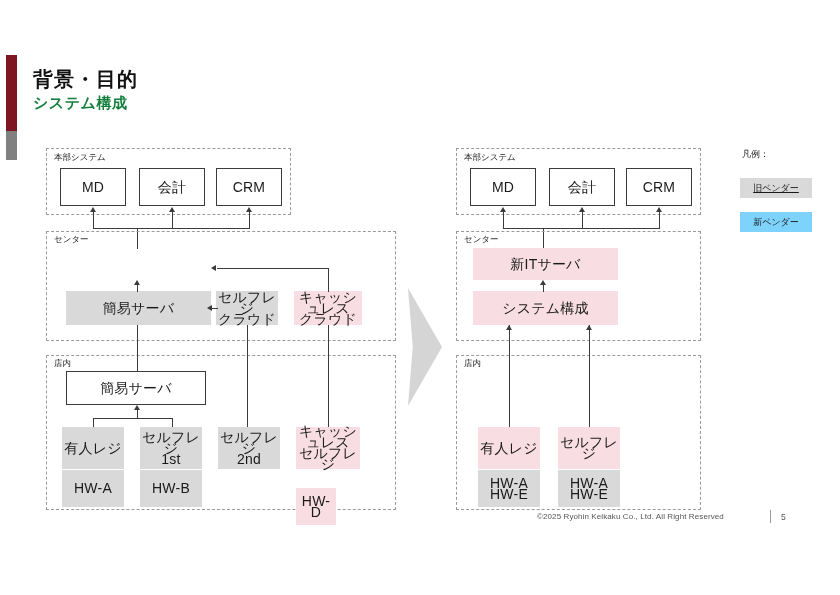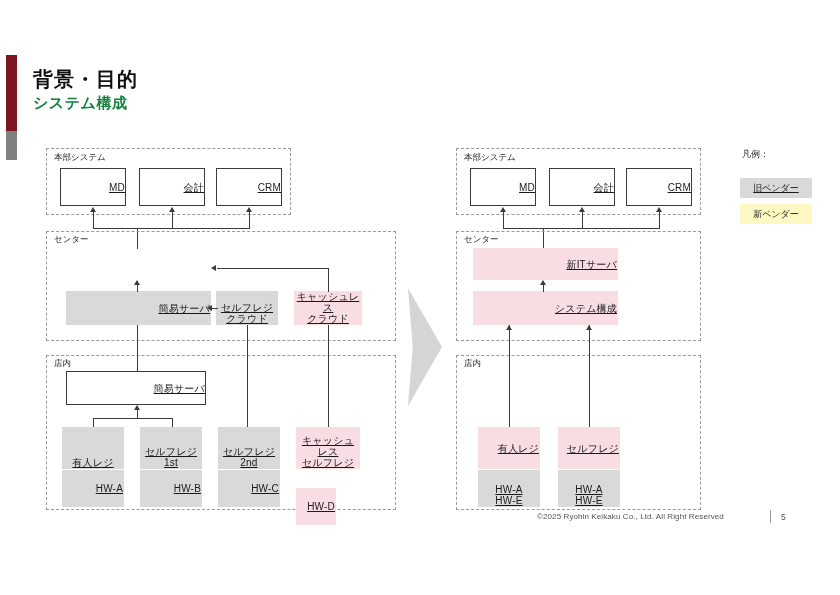--- a/index.html
+++ b/index.html
@@ -18,42 +18,42 @@
   .accent-gray{position:absolute;left:6px;top:131px;width:11px;height:29px;background:#808080;}
 
   
   .title-main{position:absolute;left:33px;top:66px;font-size:20px;font-weight:bold;letter-spacing:1px;color:#111;}
   .title-sub{position:absolute;left:33px;top:94px;font-size:15px;font-weight:bold;letter-spacing:0.5px;color:#15803d;}
 
   
   .zone{position:absolute;border:1px dashed #9a9a9a;box-sizing:border-box;}
   .zone-label{position:absolute;font-size:8.5px;color:#1a1a1a;background:#fff;padding:0 2px;line-height:10px;}
 
-  .box{position:absolute;box-sizing:border-box;display:flex;align-items:center;justify-content:flex-end;
-       text-align:center;font-size:10px;line-height:11px;letter-spacing:0.2px;text-decoration:underline;}
+  .box{position:absolute;box-sizing:border-box;display:flex;align-items:center;justify-content:center;
+       text-align:center;font-size:14px;line-height:11px;letter-spacing:0.2px;}
   .box.white{background:#ffffff;border:1px solid #3b3b3b;}
   .box.gray{background:#d9d9d9;border:1px solid #d9d9d9;}
   .box.pink{background:#f8dde3;border:1px solid #f8dde3;}
 
   .line{position:absolute;background:#3b3b3b;}
   .vline{width:1px;}
   .hline{height:1px;}
   
   .arr-up{position:absolute;width:0;height:0;border-left:3.5px solid transparent;border-right:3.5px solid transparent;border-bottom:5px solid #3b3b3b;}
   .arr-left{position:absolute;width:0;height:0;border-top:3.5px solid transparent;border-bottom:3.5px solid transparent;border-right:5px solid #3b3b3b;}
 
   
   .big-arrow{position:absolute;left:408px;top:288px;width:34px;height:118px;
      background:#d5d5d5;clip-path:polygon(0 0,100% 50%,0 100%,14% 50%);}
 
   
   .legend-title{position:absolute;left:742px;top:148px;font-size:9px;color:#1a1a1a;}
   .legend-box{position:absolute;left:740px;width:72px;height:20px;display:flex;align-items:center;justify-content:center;font-size:9px;}
   .legend-old{top:178px;background:#d9d9d9;text-decoration:underline;}
-  .legend-new{top:204px;background:#fef9c3;}
+  .legend-new{top:212px;background:#7dd3fc;}
 
   
   .footer{position:absolute;left:537px;top:512px;font-size:8px;color:#555;letter-spacing:0.1px;}
   .footer-sep{position:absolute;left:770px;top:510px;width:1px;height:13px;background:#9a9a9a;}
   .footer-page{position:absolute;left:781px;top:512px;font-size:8.5px;color:#555;}
 </style>
 </head>
 <body>
 
 <div class="slide">
@@ -144,23 +144,20 @@
     <span>キャッシュレス</span>
     <span>セルフレジ</span>
   </div>
 
   <div class="box gray" style="left:62px;top:470px;width:62px;height:37px;">
     <span>HW-A</span>
   </div>
   <div class="box gray" style="left:140px;top:470px;width:62px;height:37px;">
     <span>HW-B</span>
   </div>
-  <div class="box gray" style="left:218px;top:470px;width:62px;height:37px;">
-    <span>HW-C</span>
-  </div>
   <div class="box pink" style="left:296px;top:488px;width:40px;height:37px;">
     <span>HW-D</span>
   </div>
 
   <div class="big-arrow"></div>
 
   <div class="zone" style="left:456px;top:148px;width:245px;height:67px;"></div>
   <div class="zone-label" style="left:462px;top:152px;">本部システム</div>
 
   <div class="box white" style="left:470px;top:168px;width:66px;height:38px;">

